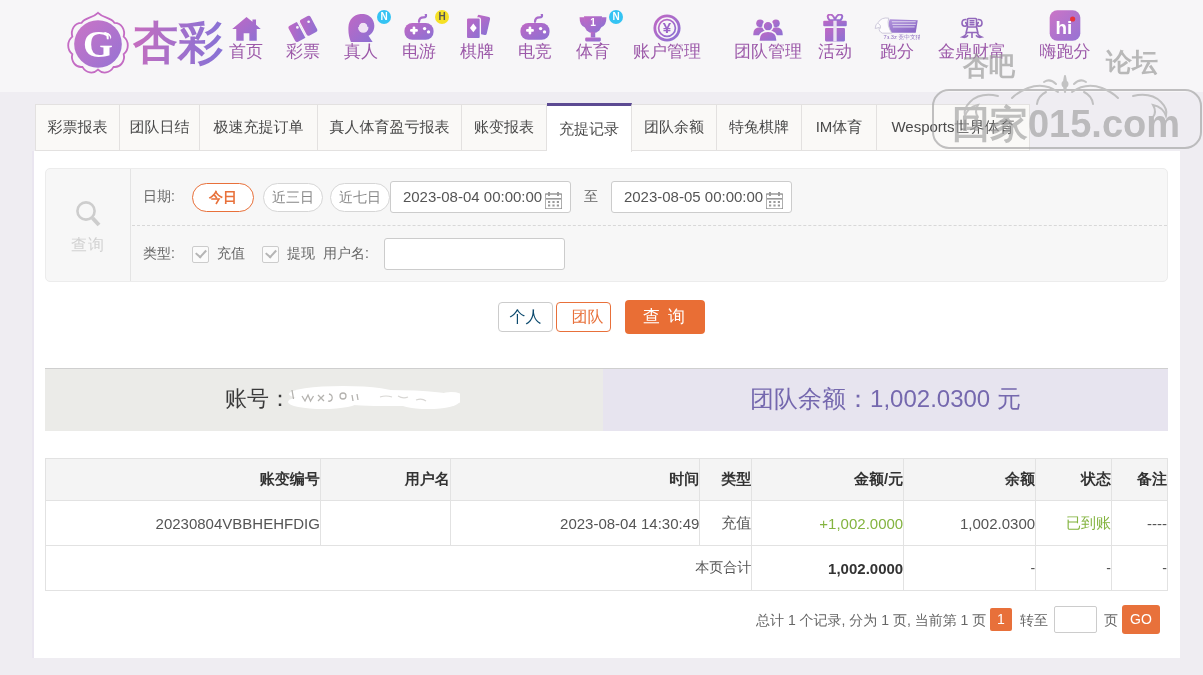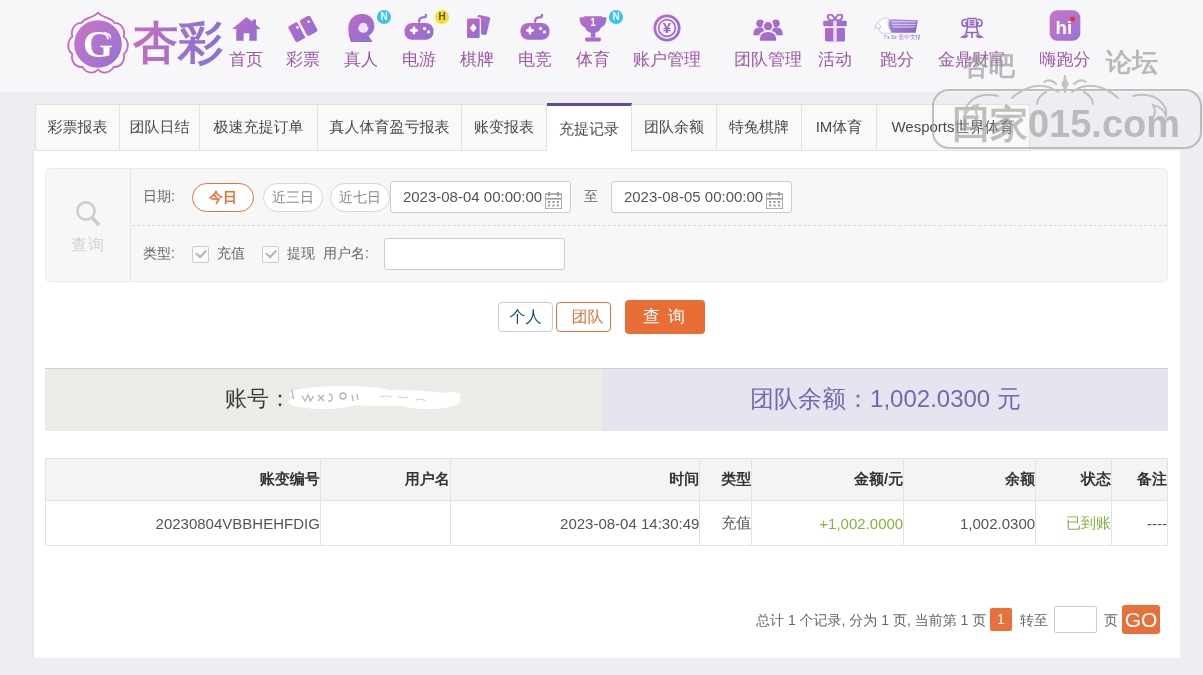--- a/index.html
+++ b/index.html
@@ -7,21 +7,21 @@
 #page { position:relative; width:1203px; height:675px; }
 
 
 #hdr { position:absolute; left:0; top:0; width:1203px; height:92px; background:#f7f6f8; }
 #logo { position:absolute; left:65px; top:9px; }
 #logotext { position:absolute; left:133px; top:13px; font-size:45px; font-weight:bold;
   background:linear-gradient(95deg,#c76dbe 0%,#a070cc 55%,#8672d6 100%);
   -webkit-background-clip:text; background-clip:text; color:transparent; letter-spacing:0; }
 .ni { position:absolute; top:17px; transform:translateX(-50%); text-align:center; color:#9c59a9; font-size:17px; white-space:nowrap; }
 .ni .ic { height:25px; position:relative; display:flex; align-items:flex-end; justify-content:center; }
-.ni .lb { margin-top:8px; line-height:19px; }
+.ni .lb { margin-top:0; line-height:19px; }
 .badge { position:absolute; top:-7px; right:-13px; width:14px; height:14px; border-radius:50%; font-size:10px; font-weight:bold; line-height:14px; text-align:center; }
 .bn { background:#35c3f3; color:#fff; }
 .bh { background:#f5e025; color:#555; }
 
 
 #wm { position:absolute; left:928px; top:48px; width:275px; height:110px; z-index:50; pointer-events:none; opacity:0.68; }
 
 
 #tabs { position:absolute; left:35px; top:103px; height:48px; display:flex; z-index:5; }
 .tab { background:#faf9f7; border:1px solid #e3e1e0; border-left:none; font-size:15px; color:#4a4a4a; display:flex; align-items:center; justify-content:center; height:47px; margin-top:1px; }
@@ -73,21 +73,21 @@
 #trf td { font-size:14px; }
 #trf b { color:#333; font-size:15px; }
 
 
 #pager { position:absolute; left:0; top:604px; width:1168px; height:32px; font-size:14px; color:#666; }
 #pgtext { position:absolute; left:756px; top:8px; }
 #pg1 { position:absolute; left:990px; top:4px; width:22px; height:23px; background:#e8703a; color:#fff; text-align:center; line-height:23px; font-size:14px; border-radius:2px; }
 #pgz { position:absolute; left:1020px; top:8px; }
 #pgin { position:absolute; left:1054px; top:2px; width:43px; height:27px; background:#fff; border:1px solid #ccc; border-radius:2px; }
 #pgy { position:absolute; left:1104px; top:8px; }
-#pggo { position:absolute; left:1122px; top:1px; width:38px; height:29px; background:#e8713b; color:#fff; border-radius:3px; text-align:center; line-height:29px; font-size:21px; }
+#pggo { position:absolute; left:1122px; top:1px; width:38px; height:29px; background:#e8713b; color:#fff; border-radius:3px; text-align:center; line-height:29px; font-size:14px; }
 </style>
 </head>
 <body>
 <div id="page">
 <svg width="0" height="0" style="position:absolute">
   <defs>
     <linearGradient id="pg" x1="0" y1="0" x2="1" y2="1">
       <stop offset="0" stop-color="#c168c4"></stop>
           <stop offset="1" stop-color="#8a71d4"></stop>
     </linearGradient>
@@ -468,20 +468,27 @@
   <tr>
           <td>20230804VBBHEHFDIG</td>
           <td></td>
           <td>2023-08-04 14:30:49</td>
           <td>充值</td>
           <td class="green">+1,002.0000</td>
           <td>1,002.0300</td>
           <td class="green">已到账</td>
           <td>----</td>
         </tr>
+  <tr id="trf">
+          <td colspan="4">本页合计</td>
+          <td><b>1,002.0000</b></td>
+          <td>-</td>
+          <td>-</td>
+          <td>-</td>
+        </tr>
 </tbody>
     </table>
 
 <div id="pager">
   <span id="pgtext">总计 1 个记录, 分为 1 页, 当前第 1 页</span>
   <span id="pg1">1</span>
   <span id="pgz">转至</span>
   <span id="pgin"></span>
   <span id="pgy">页</span>
   <span id="pggo">GO</span>

